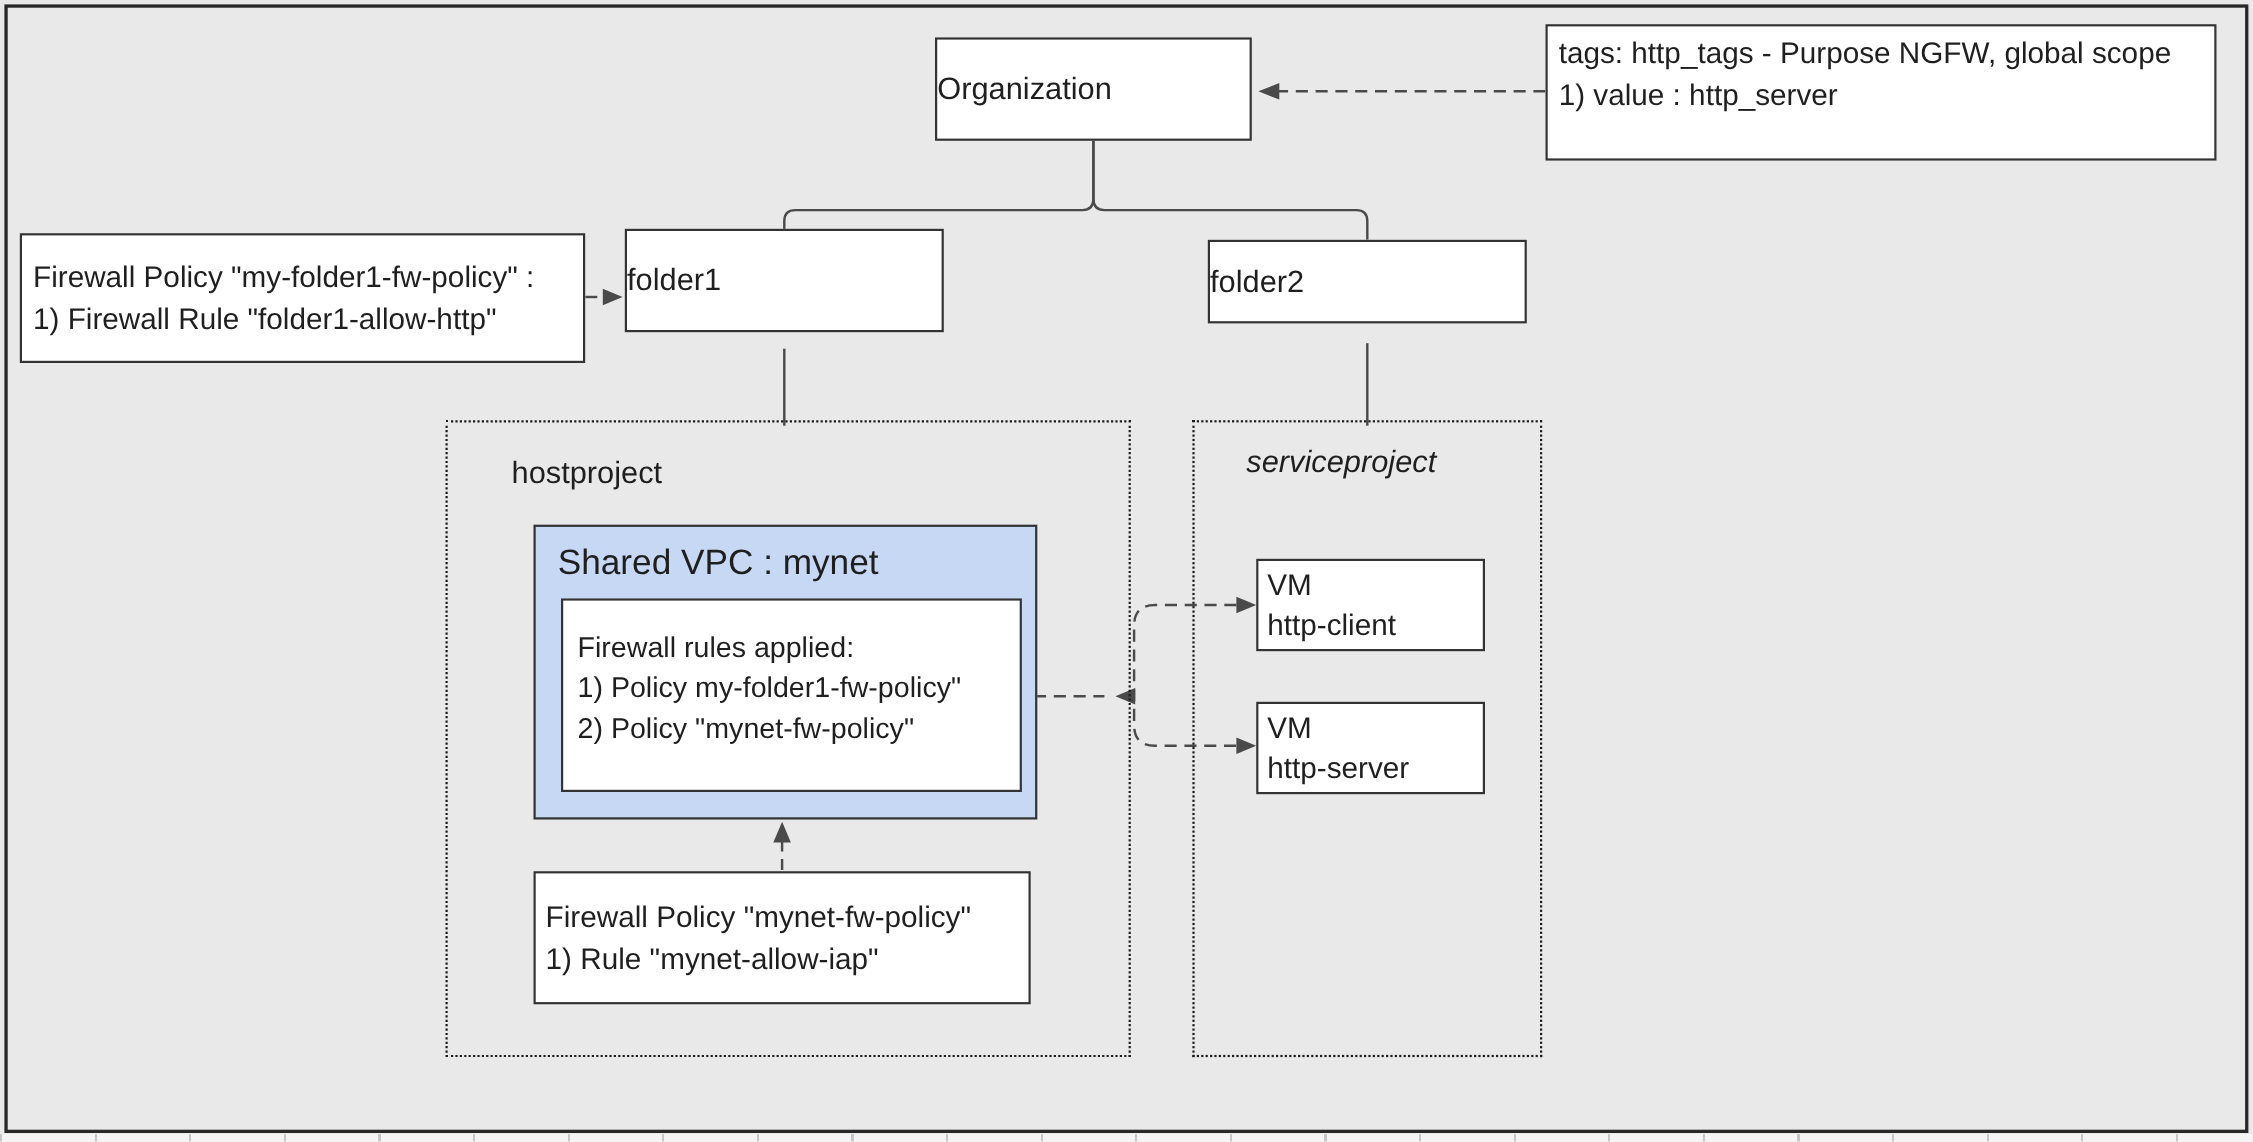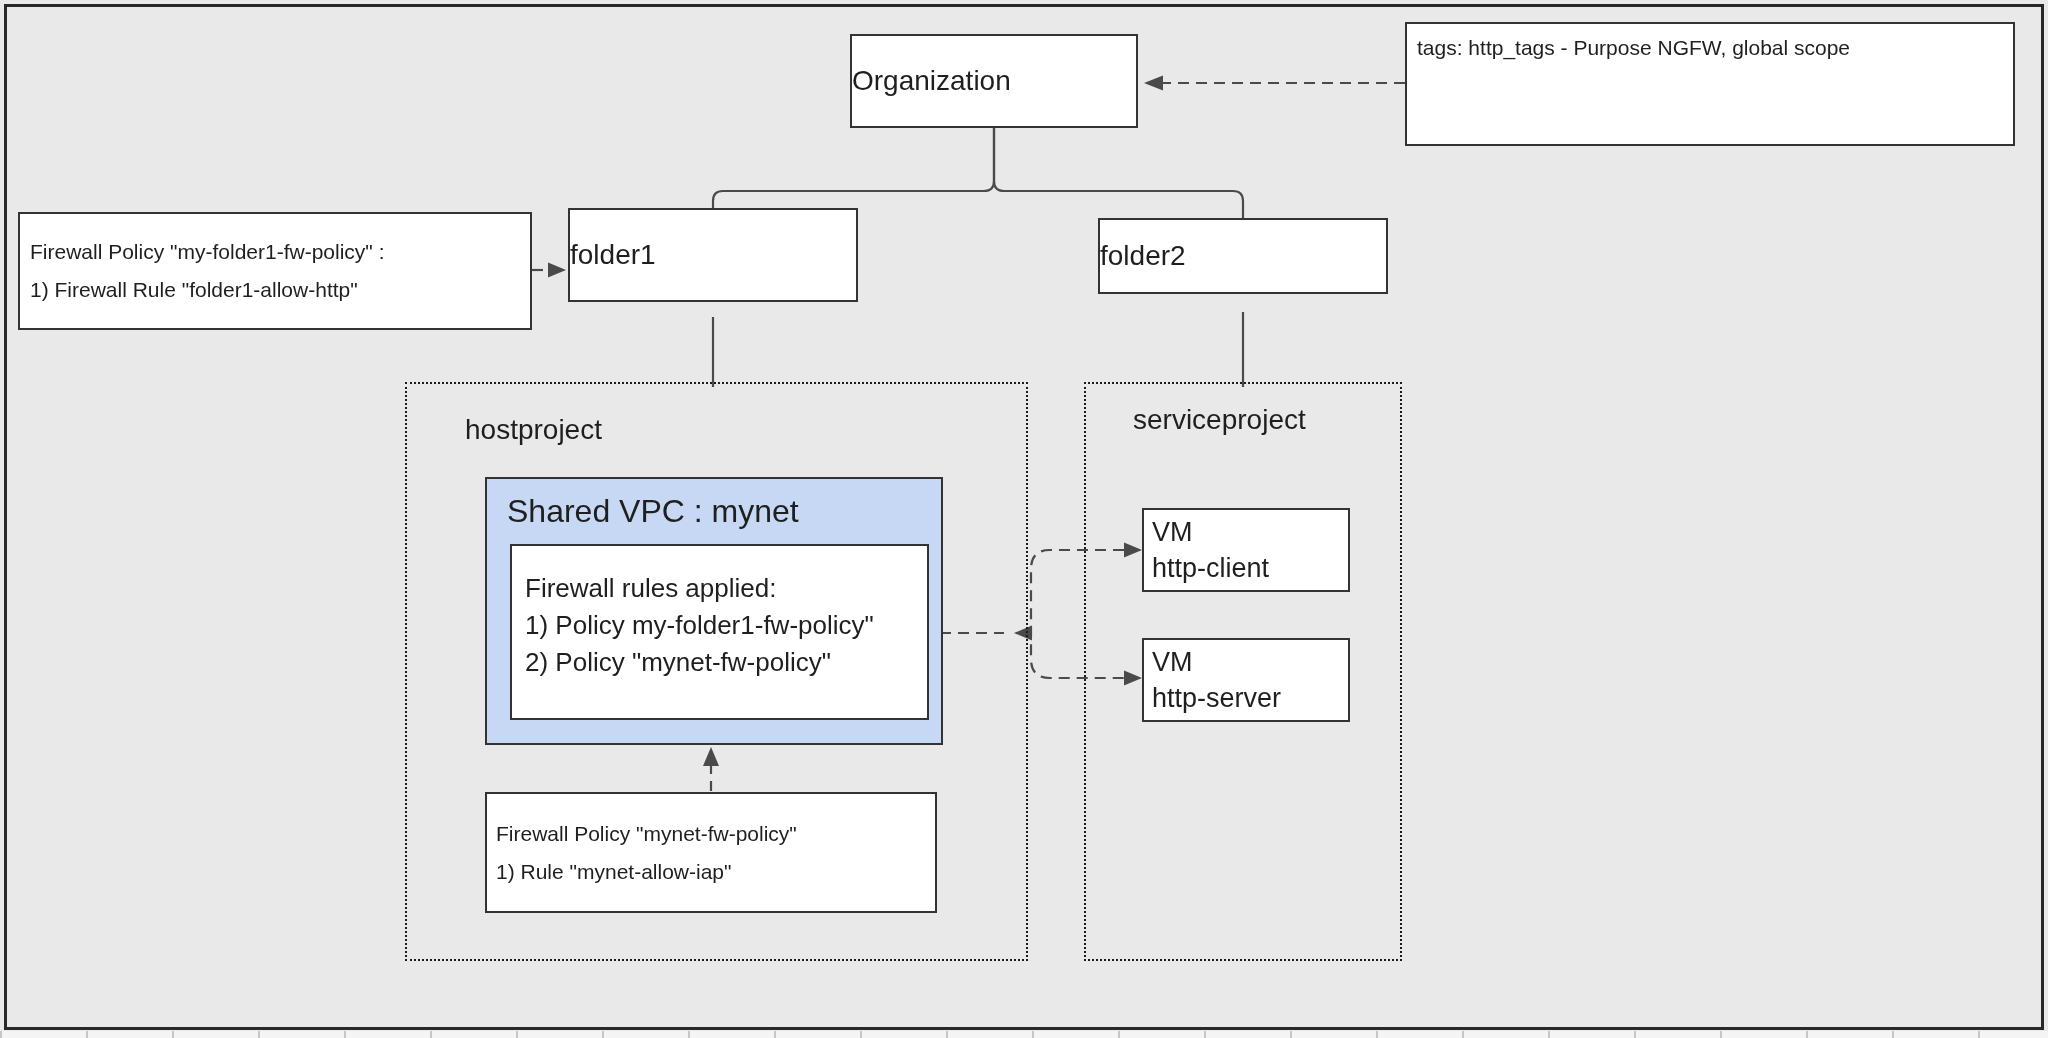--- a/index.html
+++ b/index.html
@@ -15,21 +15,21 @@
   }
   #bottom-strip{
     position:absolute;left:0;top:1031px;width:2048px;height:7px;background:#f4f4f4;
     background-image:repeating-linear-gradient(to right,#c6c6c6 0 2px,transparent 2px 86px);
   }
   .box{
     position:absolute;background:#ffffff;border:2px solid #333333;
     box-sizing:border-box;
   }
   .label-box{display:flex;align-items:center;justify-content:flex-start;font-size:28px;}
-  .note{font-size:21px;line-height:38px;}
+  .note{font-size:27px;line-height:38px;}
   .note .ln{white-space:nowrap;}
   .vcenter{display:flex;flex-direction:column;justify-content:center;}
   .container{
     position:absolute;border:2px dotted #1c1c1c;box-sizing:border-box;background:transparent;
   }
   .container-label{position:absolute;font-size:28px;white-space:nowrap;margin-left:31px;}
   .vpc{
     position:absolute;background:#c7d8f4;border:2px solid #333333;box-sizing:border-box;
   }
   .vpc-label{position:absolute;left:20px;top:14px;font-size:32px;white-space:nowrap;}
@@ -64,29 +64,30 @@
     <polygon points="1014,633 1032,625.5 1032,640.5" fill="#4a4a4a"></polygon>
     <path d="M1124 550 H1050 Q1031 550 1031 569 V659 Q1031 678 1050 678 H1124" fill="none" stroke="#4a4a4a" stroke-width="2.2" stroke-dasharray="11 7"></path>
     <polygon points="1142,550 1124,542.5 1124,557.5" fill="#4a4a4a"></polygon>
     <polygon points="1142,678 1124,670.5 1124,685.5" fill="#4a4a4a"></polygon>
   </svg>
 
   <div class="container" style="left:405px;top:382px;width:623px;height:579px;">
     <span class="container-label" style="left:27px;top:30px;">hostproject</span>
   </div>
   <div class="container" style="left:1084px;top:382px;width:318px;height:579px;">
-    <span class="container-label" style="left:16px;top:20px;">serviceproject</span>
+    <span class="container-label" style="left:16px;top:20px;font-style:italic;">serviceproject</span>
   </div>
 
   <div class="box label-box" style="left:850px;top:34px;width:288px;height:94px;">
     <span>Organization</span>
   </div>
 
   <div class="box note" style="left:1405px;top:22px;width:610px;height:124px;padding:5px 0 0 10px;">
     <div class="ln">tags: http_tags - Purpose NGFW, global scope</div>
+    <div class="ln">1) value : http_server</div>
   </div>
 
   <div class="box note vcenter" style="left:18px;top:212px;width:514px;height:118px;padding-left:10px;">
     <div class="ln">Firewall Policy "my-folder1-fw-policy" :</div>
     <div class="ln">1) Firewall Rule "folder1-allow-http"</div>
   </div>
 
   <div class="box label-box" style="left:568px;top:208px;width:290px;height:94px;">
     <span>folder1</span>
   </div>

